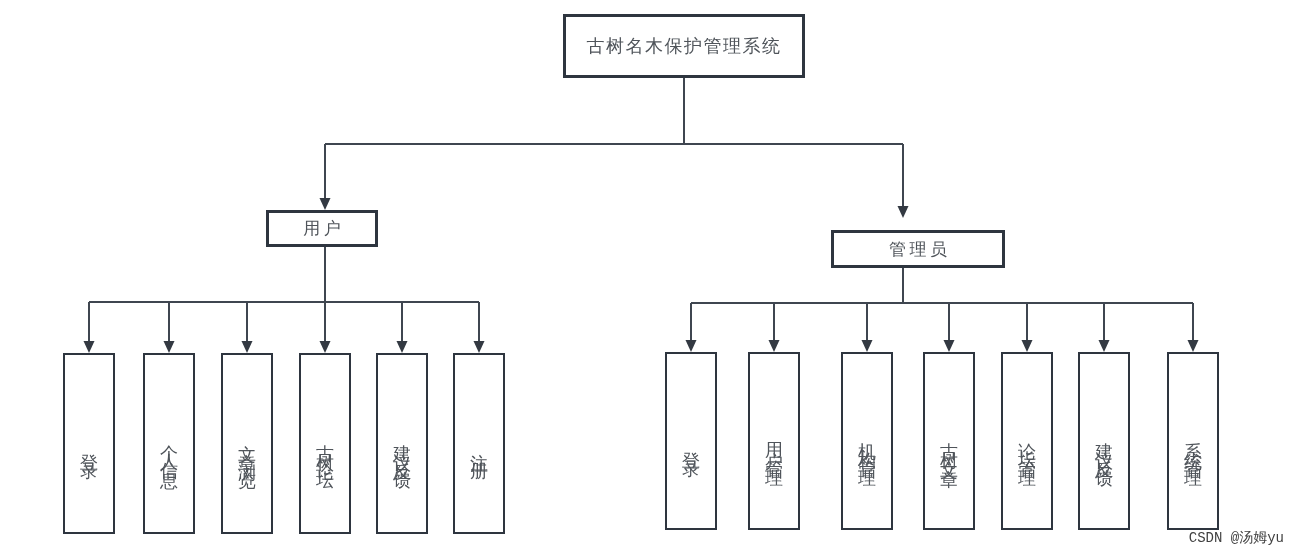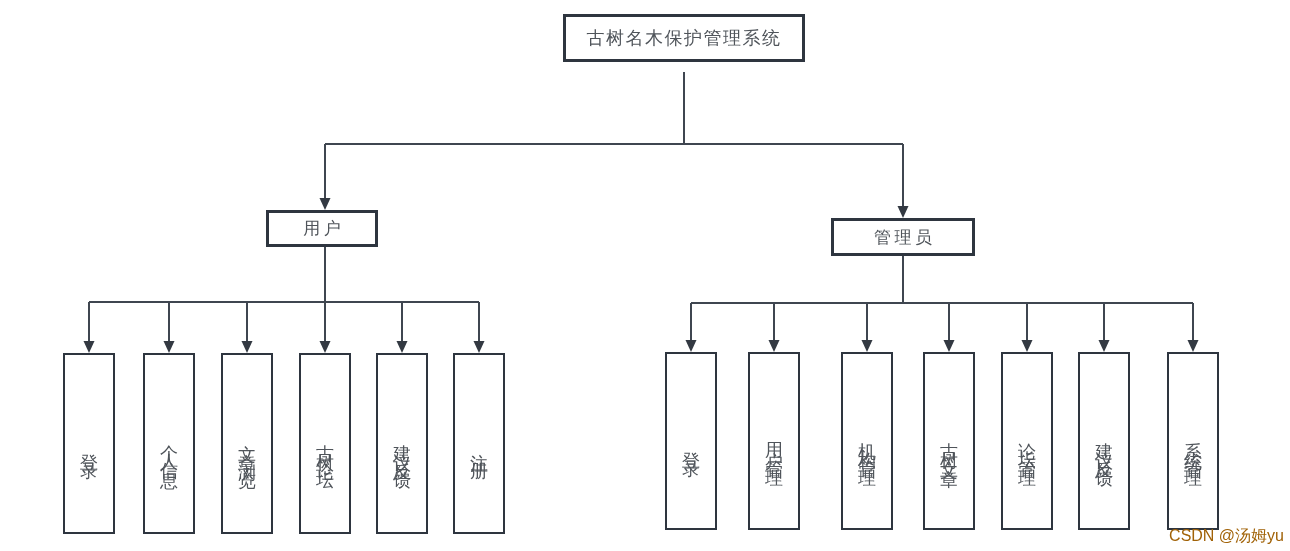--- a/index.html
+++ b/index.html
@@ -51,23 +51,23 @@
     text-orientation: upright;
     font-size: 18px;
     letter-spacing: 0.5em;
     margin-bottom: -0.5em;
     line-height: 1;
   }
   .watermark {
     position: absolute;
     right: 6px;
     bottom: 4px;
-    font-family: Liberation Sans, sans-serif;
-    font-size: 16px;
-    color: #a16207;
+    font-family: Liberation Mono, monospace;
+    font-size: 14px;
+    color: #404040;
   }
 </style>
 </head>
 <body>
 
 <div class="canvas">
 
   <svg class="connectors" viewBox="0 0 1290 551" xmlns="http://www.w3.org/2000/svg">
     <g stroke="#3f4650" stroke-width="2" fill="none">
 
@@ -110,28 +110,28 @@
       <polygon points="685.5,340 696.5,340 691,352"></polygon>
       <polygon points="768.5,340 779.5,340 774,352"></polygon>
       <polygon points="861.5,340 872.5,340 867,352"></polygon>
       <polygon points="943.5,340 954.5,340 949,352"></polygon>
       <polygon points="1021.5,340 1032.5,340 1027,352"></polygon>
       <polygon points="1098.5,340 1109.5,340 1104,352"></polygon>
       <polygon points="1187.5,340 1198.5,340 1193,352"></polygon>
     </g>
   </svg>
 
-  <div class="node root" style="left:563px;top:14px;width:242px;height:48px">
+  <div class="node root" style="left:563px;top:14px;width:242px;height:64px">
     <span>古树名木保护管理系统</span>
   </div>
 
   <div class="node mid" style="left:266px;top:210px;width:112px;height:37px">
     <span>用户</span>
   </div>
-  <div class="node mid" style="left:831px;top:218px;width:144px;height:38px">
+  <div class="node mid" style="left:831px;top:230px;width:174px;height:38px">
     <span>管理员</span>
   </div>
 
   <div class="node leaf" style="left:63px;top:353px;width:52px;height:181px">
     <span>登录</span>
   </div>
   <div class="node leaf" style="left:143px;top:353px;width:52px;height:181px">
     <span>个人信息</span>
   </div>
   <div class="node leaf" style="left:221px;top:353px;width:52px;height:181px">

